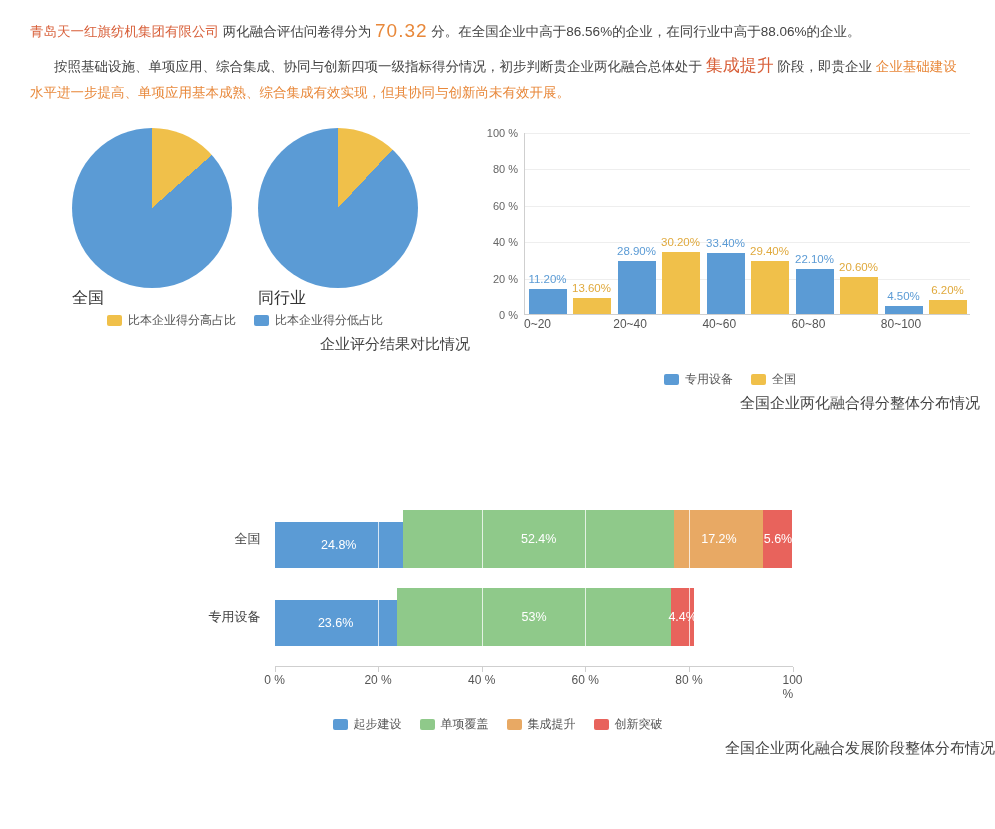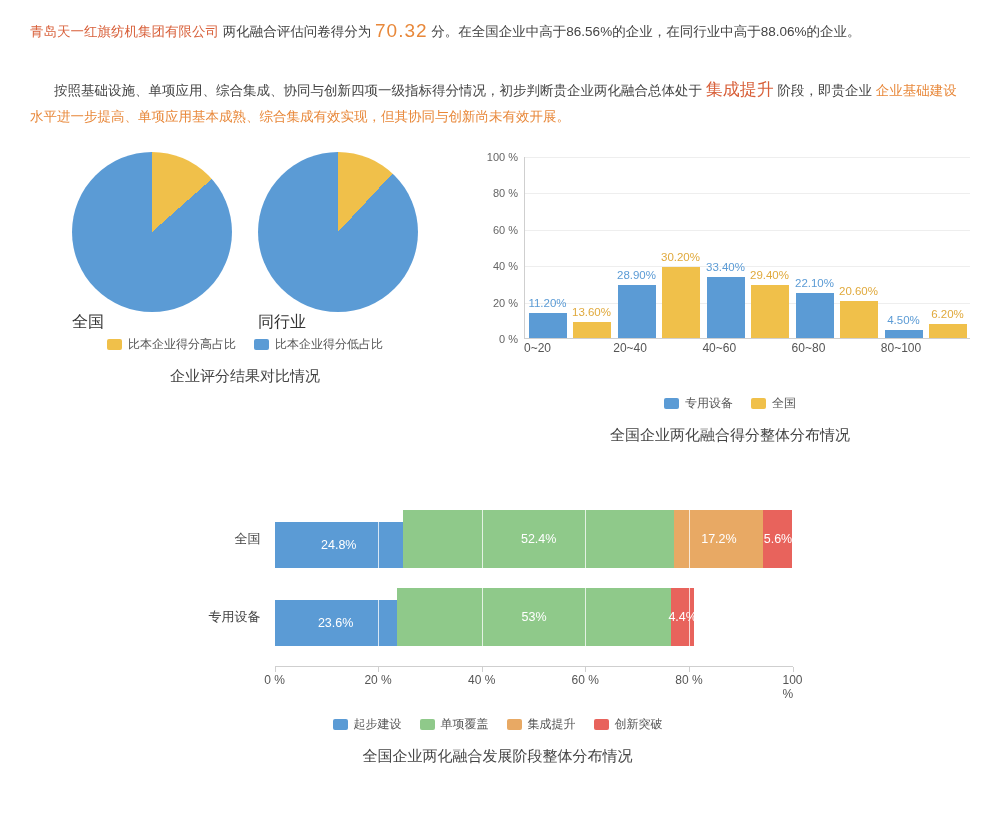--- a/index.html
+++ b/index.html
@@ -8,38 +8,38 @@
     width: 995px; height: 829px;
     background: #ffffff;
     font-family: "Liberation Sans", sans-serif;
     color: #333333;
   }
   .page { position: relative; width: 995px; height: 829px; overflow: hidden; }
 
   
   .textblock { padding: 18px 30px 0 30px; }
   .para { font-size: 13.5px; line-height: 26px; color: #444; }
-  .para.p2 { margin-top: 32px; text-indent: 24px; }
+  .para.p2 { margin-top: 8px; text-indent: 24px; }
   .hl-company { color: #d8603a; }
   .hl-score { color: #e8883a; font-size: 19px; letter-spacing: 1px; vertical-align: -1px; }
   .hl-stage { color: #d8603a; font-size: 17px; }
   .hl-orange { color: #e8883a; }
 
   
   .charts-row { position: relative; margin-top: 22px; height: 300px; }
 
   
   .donut-panel { position: absolute; left: 20px; top: 0; width: 450px; }
   .donuts { display: flex; justify-content: center; gap: 26px; }
   .donut-wrap { position: relative; width: 160px; height: 160px; }
   .donut { width: 160px; height: 160px; border-radius: 50%; }
   .legend { display: flex; justify-content: center; gap: 18px; margin-top: 24px; }
   .legend .item { display: flex; align-items: center; font-size: 12px; color: #555; }
   .legend .swatch { width: 15px; height: 11px; border-radius: 2px; margin-right: 6px; display: inline-block; }
-  .caption { text-align: center; font-size: 15px; color: #444; margin-top: 14px; }
+  .caption { text-align: right; font-size: 15px; color: #444; margin-top: 6px; }
 
   
   .bar-panel { position: absolute; left: 480px; top: 0; width: 500px; }
   .bar-plot { position: relative; height: 200px; margin: 5px 0 0 0; }
   .ax-y { position: absolute; left: 0; top: 0; width: 44px; height: 182px; }
   .ax-y .tick {
     position: absolute; right: 6px; font-size: 11px; color: #666; transform: translateY(-50%);
     white-space: nowrap;
   }
   .plotarea {
@@ -161,21 +161,21 @@
                 <span class="val">11.20%</span>
               </div>
               <div class="bar b2" style="height:16px">
                 <span class="val">13.60%</span>
               </div>
             </div>
             <div class="group">
               <div class="bar b1" style="height:52.6px">
                 <span class="val">28.90%</span>
               </div>
-              <div class="bar b2" style="height:71px">
+              <div class="bar b2" style="height:62px">
                 <span class="val">30.20%</span>
               </div>
             </div>
             <div class="group">
               <div class="bar b1" style="height:60.8px">
                 <span class="val">33.40%</span>
               </div>
               <div class="bar b2" style="height:53.5px">
                 <span class="val">29.40%</span>
               </div>

